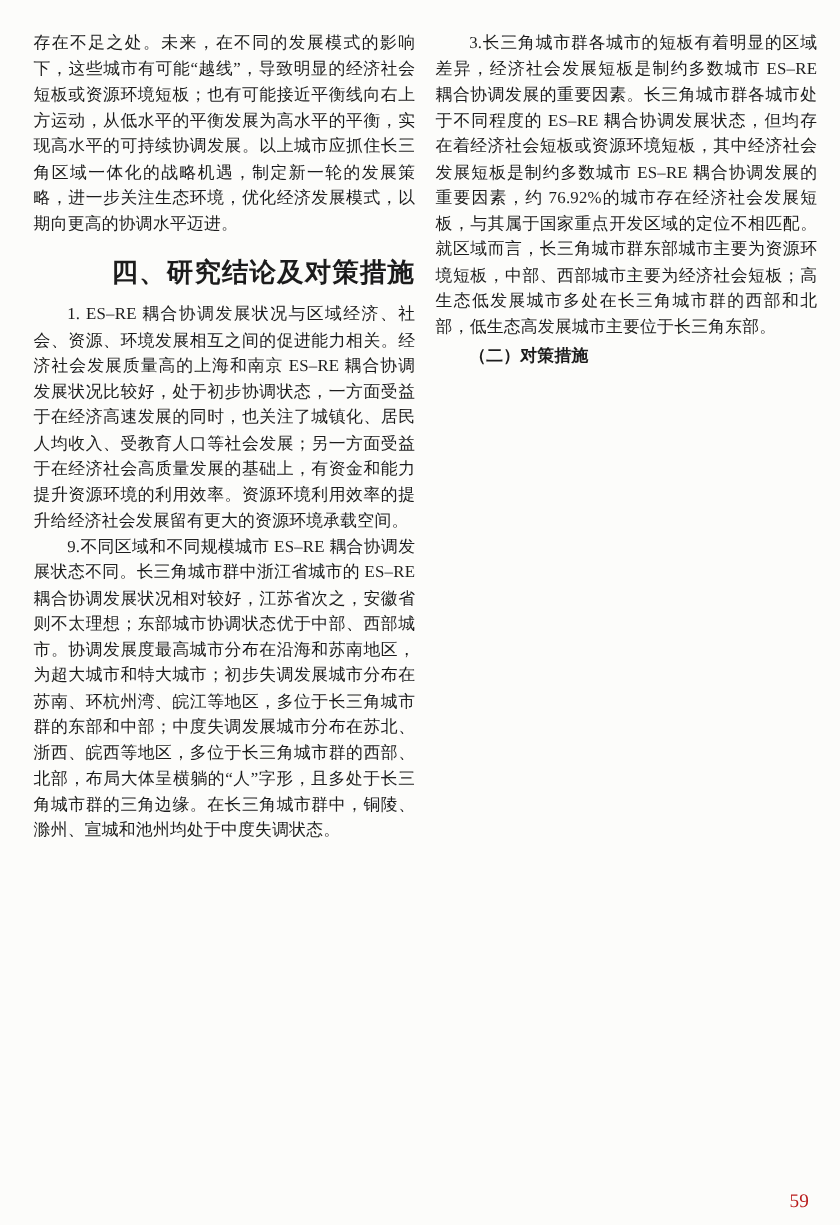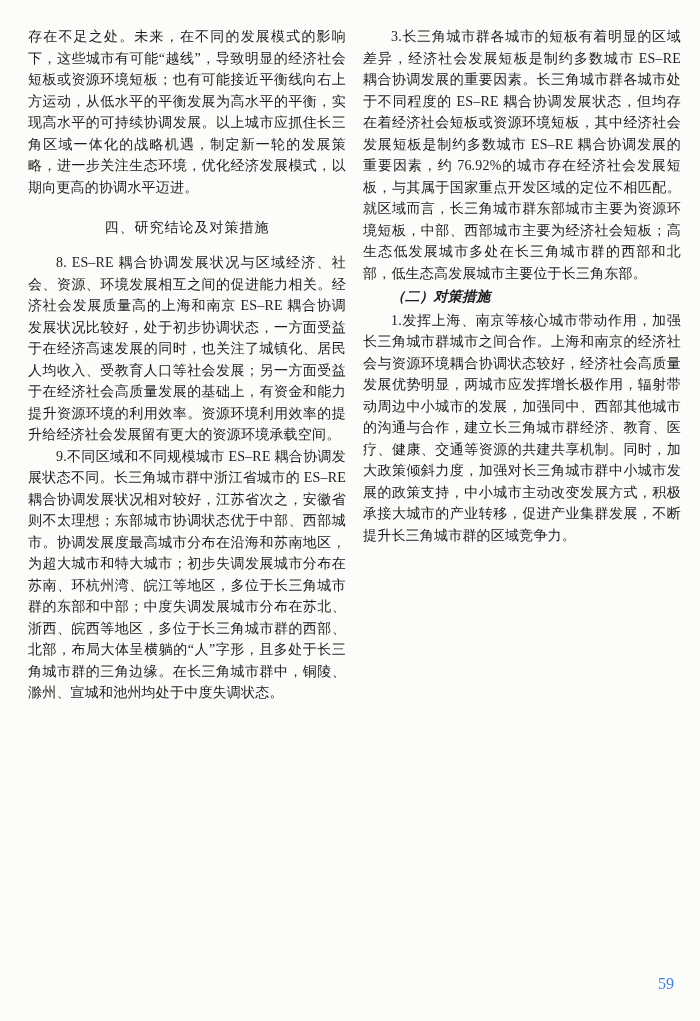--- a/index.html
+++ b/index.html
@@ -34,61 +34,59 @@
   }
   .col p {
     margin: 0;
     text-indent: 2em;
   }
   .col p.no-indent {
     text-indent: 0;
   }
   .section-heading {
     margin: 17px 0 13px 0;
-    text-align: center;
+    text-align: right;
     text-indent: 0;
     font-family: "Liberation Sans", "DejaVu Sans", sans-serif;
-    font-weight: 400;
-    font-size: 14px;
+    font-weight: 700;
+    font-size: 22px;
     line-height: 24px;
     letter-spacing: 1px;
   }
   .sub-heading {
     margin: 2px 0 2px 0;
     padding-left: 2em;
     font-family: "Liberation Sans", "DejaVu Sans", sans-serif;
     font-weight: 700;
     font-size: 14px;
     line-height: 21.5px;
-    font-style: italic;
   }
   .page-number {
     position: absolute;
     right: 26px;
-    bottom: 28px;
+    bottom: 10px;
     font-size: 16px;
     line-height: 18px;
-    color: #3b82f6;
+    color: #b91c1c;
   }
 </style>
 </head>
 <body>
 
 <div class="page">
   <div class="columns">
 
     <div class="col">
       <p class="no-indent">存在不足之处。未来，在不同的发展模式的影响下，这些城市有可能“越线”，导致明显的经济社会短板或资源环境短板；也有可能接近平衡线向右上方运动，从低水平的平衡发展为高水平的平衡，实现高水平的可持续协调发展。以上城市应抓住长三角区域一体化的战略机遇，制定新一轮的发展策略，进一步关注生态环境，优化经济发展模式，以期向更高的协调水平迈进。</p>
       <h2 class="section-heading">四、研究结论及对策措施</h2>
-      <p>8. ES–RE 耦合协调发展状况与区域经济、社会、资源、环境发展相互之间的促进能力相关。经济社会发展质量高的上海和南京 ES–RE 耦合协调发展状况比较好，处于初步协调状态，一方面受益于在经济高速发展的同时，也关注了城镇化、居民人均收入、受教育人口等社会发展；另一方面受益于在经济社会高质量发展的基础上，有资金和能力提升资源环境的利用效率。资源环境利用效率的提升给经济社会发展留有更大的资源环境承载空间。</p>
+      <p>1. ES–RE 耦合协调发展状况与区域经济、社会、资源、环境发展相互之间的促进能力相关。经济社会发展质量高的上海和南京 ES–RE 耦合协调发展状况比较好，处于初步协调状态，一方面受益于在经济高速发展的同时，也关注了城镇化、居民人均收入、受教育人口等社会发展；另一方面受益于在经济社会高质量发展的基础上，有资金和能力提升资源环境的利用效率。资源环境利用效率的提升给经济社会发展留有更大的资源环境承载空间。</p>
       <p>9.不同区域和不同规模城市 ES–RE 耦合协调发展状态不同。长三角城市群中浙江省城市的 ES–RE 耦合协调发展状况相对较好，江苏省次之，安徽省则不太理想；东部城市协调状态优于中部、西部城市。协调发展度最高城市分布在沿海和苏南地区，为超大城市和特大城市；初步失调发展城市分布在苏南、环杭州湾、皖江等地区，多位于长三角城市群的东部和中部；中度失调发展城市分布在苏北、浙西、皖西等地区，多位于长三角城市群的西部、北部，布局大体呈横躺的“人”字形，且多处于长三角城市群的三角边缘。在长三角城市群中，铜陵、滁州、宣城和池州均处于中度失调状态。</p>
     </div>
 
     <div class="col">
       <p>3.长三角城市群各城市的短板有着明显的区域差异，经济社会发展短板是制约多数城市 ES–RE 耦合协调发展的重要因素。长三角城市群各城市处于不同程度的 ES–RE 耦合协调发展状态，但均存在着经济社会短板或资源环境短板，其中经济社会发展短板是制约多数城市 ES–RE 耦合协调发展的重要因素，约 76.92%的城市存在经济社会发展短板，与其属于国家重点开发区域的定位不相匹配。就区域而言，长三角城市群东部城市主要为资源环境短板，中部、西部城市主要为经济社会短板；高生态低发展城市多处在长三角城市群的西部和北部，低生态高发展城市主要位于长三角东部。</p>
       <h3 class="sub-heading">（二）对策措施</h3>
-      <p>1.发挥上海、南京等核心城市带动作用，加强长三角城市群城市之间合作。上海和南京的经济社会与资源环境耦合协调状态较好，经济社会高质量发展优势明显，两城市应发挥增长极作用，辐射带动周边中小城市的发展，加强同中、西部其他城市的沟通与合作，建立长三角城市群经济、教育、医疗、健康、交通等资源的共建共享机制。同时，加大政策倾斜力度，加强对长三角城市群中小城市发展的政策支持，中小城市主动改变发展方式，积极承接大城市的产业转移，促进产业集群发展，不断提升长三角城市群的区域竞争力。</p>
     </div>
 
   </div>
 
   <div class="page-number">59</div>
 </div>
 
 </body></html>

